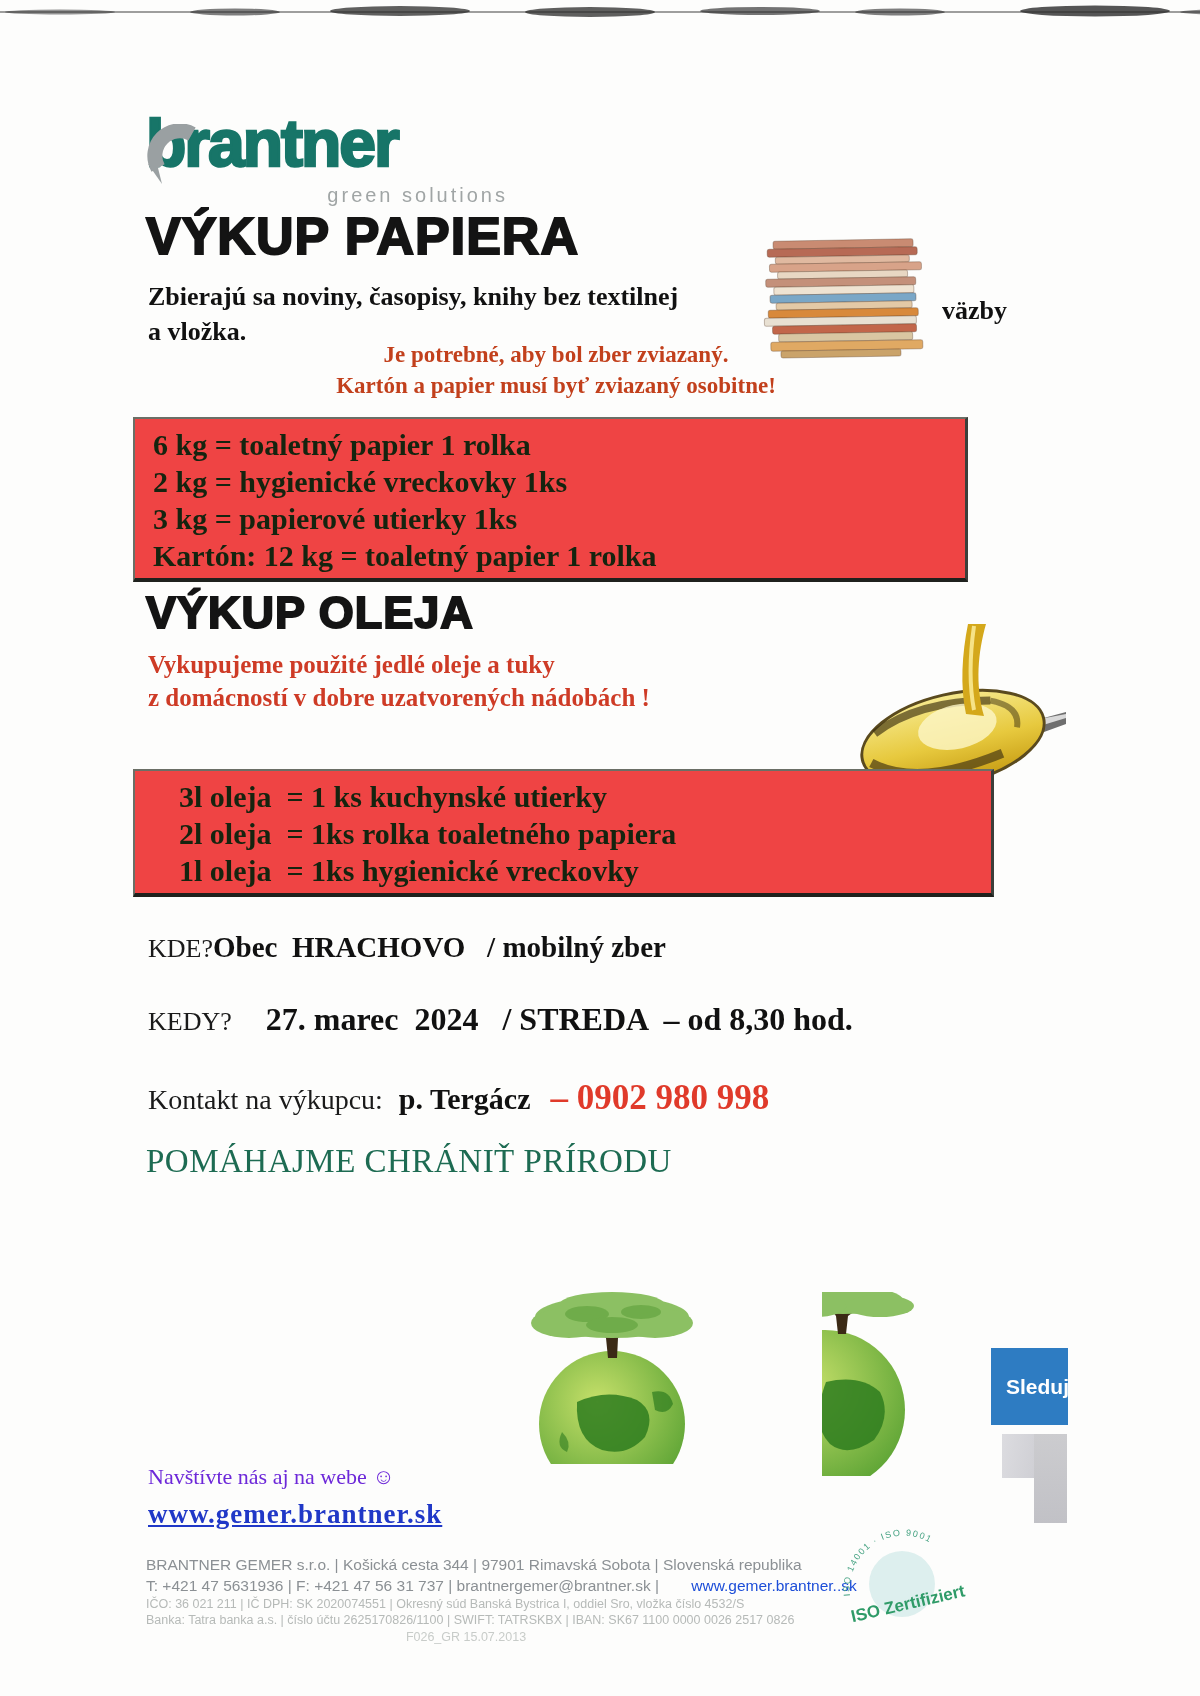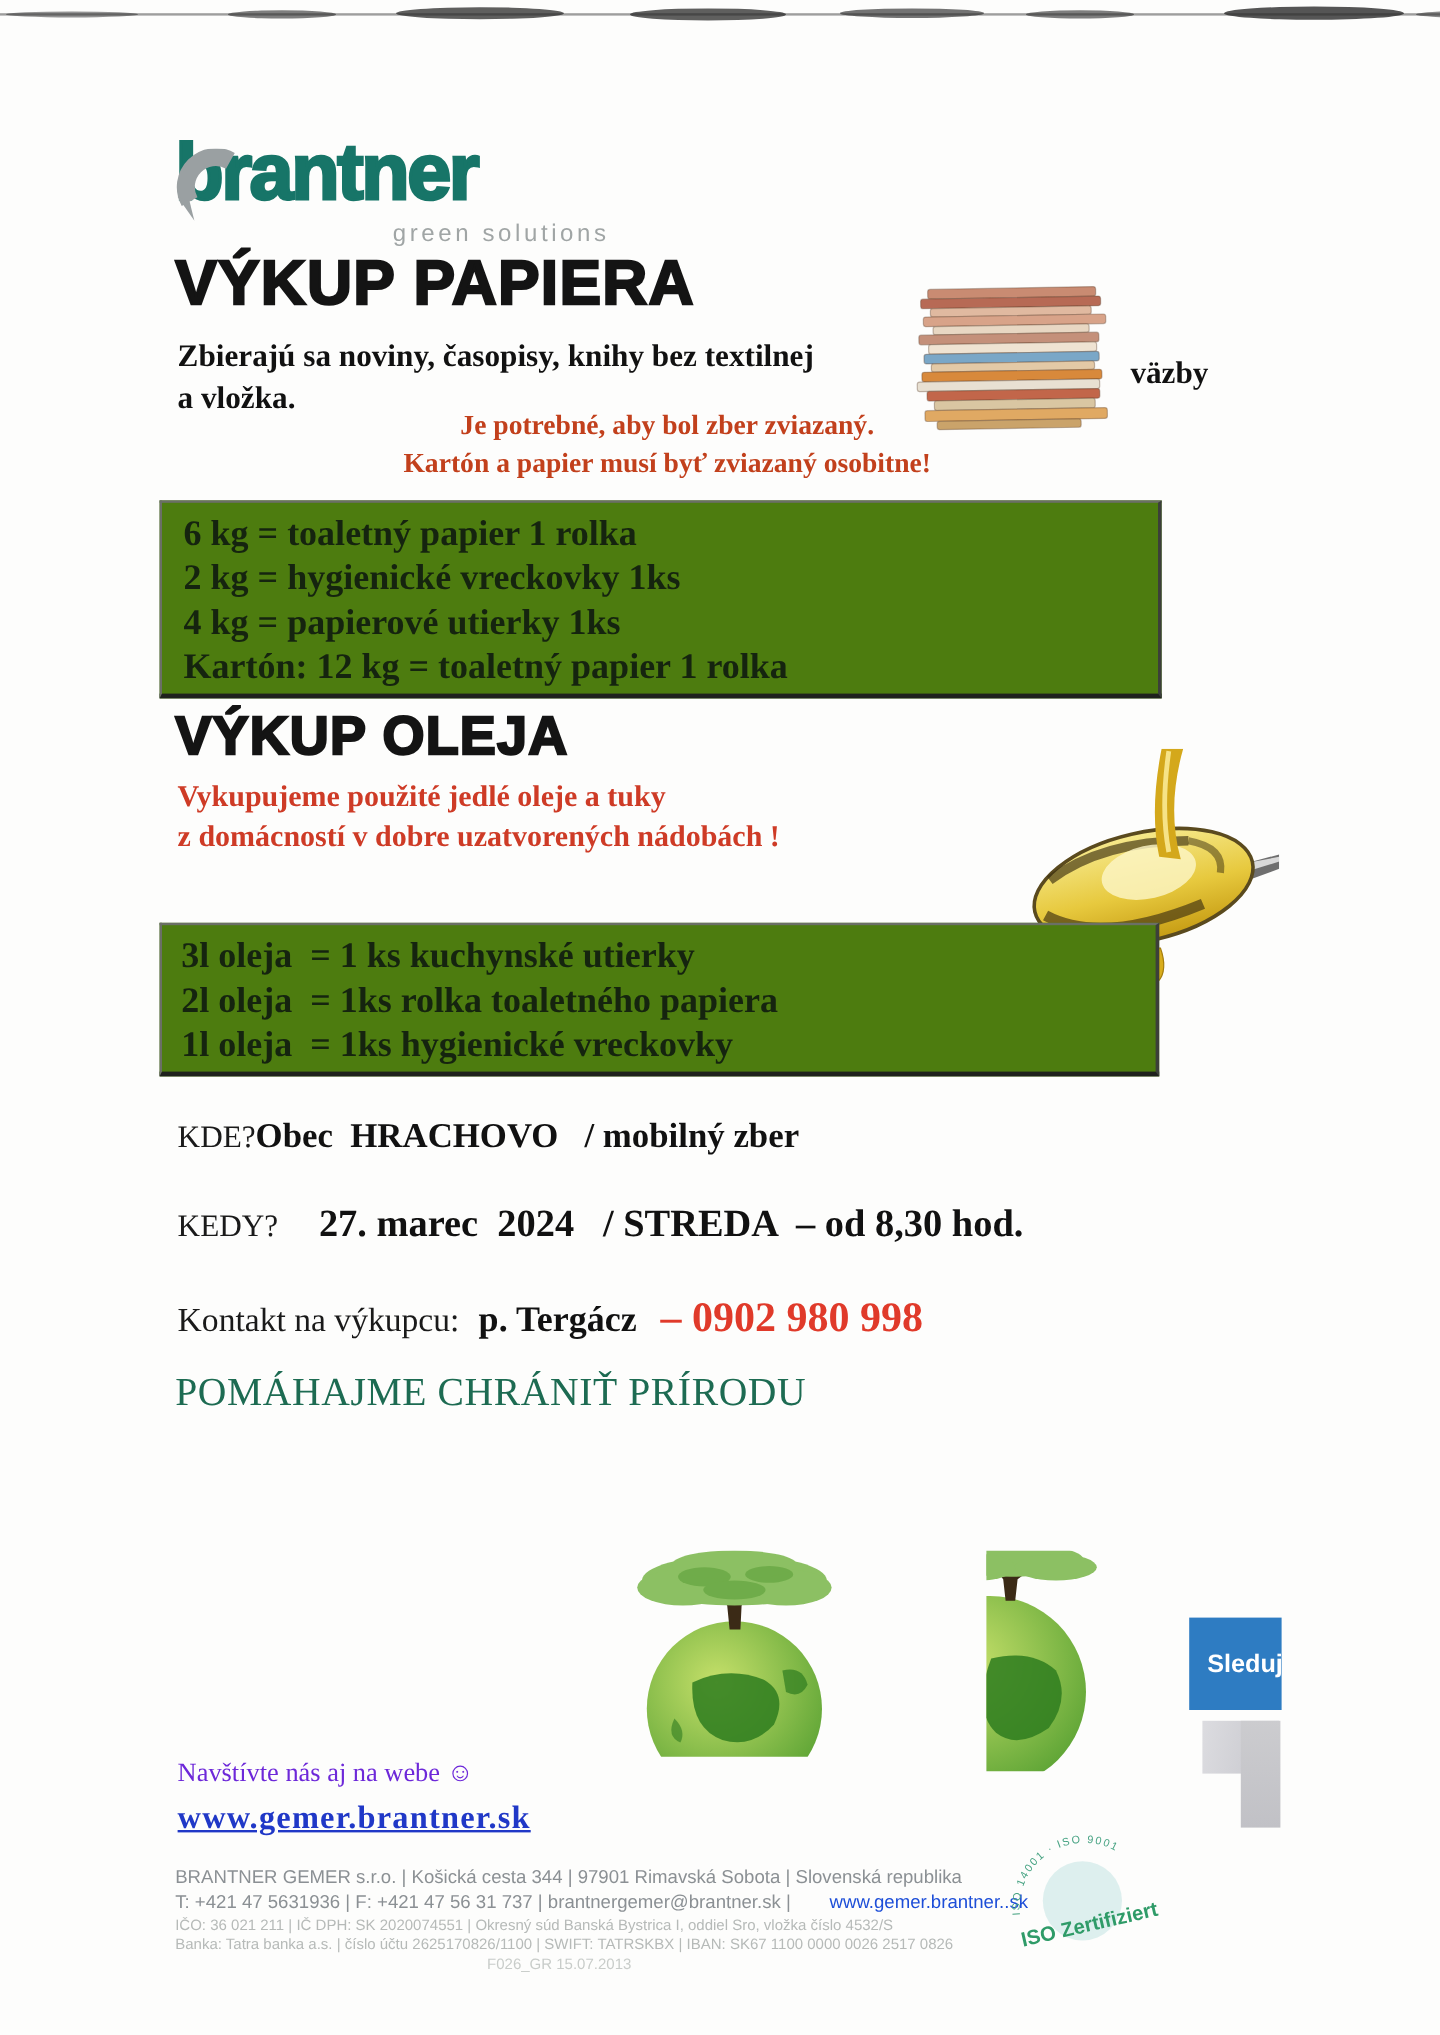--- a/index.html
+++ b/index.html
@@ -25,24 +25,24 @@
   .oil-title{left:146px;top:590px;font-size:45px;}
 
   .b26{font-size:26px;font-weight:bold;}
   .intro1{left:148px;top:282px;}
   .vazby{left:942px;top:296px;}
   .intro2{left:148px;top:317px;}
 
   .warning{left:150px;top:339px;width:812px;text-align:center;font-size:23px;font-weight:bold;
            color:#c2401c;line-height:31px;}
 
-  .greenbox{background:#4d7c0f;border:2px solid #6b6f66;border-right:3px solid #3c3f3a;
+  .greenbox{background:#ef4444;border:2px solid #6b6f66;border-right:3px solid #3c3f3a;
             border-bottom:4px solid #1f211d;color:#15240f;}
   .box1{left:133px;top:417px;width:812px;height:152px;padding:7px 0 0 18px;}
-  .box2{left:133px;top:769px;width:812px;height:115px;padding:7px 0 0 16px;}
+  .box2{left:133px;top:769px;width:812px;height:115px;padding:7px 0 0 44px;}
   .rate{font-size:30px;font-weight:bold;line-height:37px;white-space:pre;}
 
   .oil-intro{left:148px;top:648px;font-size:25px;font-weight:bold;color:#ce3b26;line-height:33px;}
 
   .row{display:flex;align-items:baseline;}
   .where-row{left:148px;top:931px;}
   .when-row{left:148px;top:1001px;}
   .contact-row{left:148px;top:1078px;}
   .lbl{font-size:26px;font-weight:normal;color:#1a1a1a;}
   .where-val{font-size:29px;font-weight:bold;white-space:pre;}
@@ -127,21 +127,21 @@
   </svg>
 
   <div class="abs warning">
     <div>Je potrebné, aby bol zber zviazaný.</div>
     <div>Kartón a papier musí byť zviazaný osobitne!</div>
   </div>
 
   <div class="abs greenbox box1">
     <div class="rate">6 kg = toaletný papier 1 rolka</div>
     <div class="rate">2 kg = hygienické vreckovky 1ks</div>
-    <div class="rate">4 kg = papierové utierky 1ks</div>
+    <div class="rate">3 kg = papierové utierky 1ks</div>
     <div class="rate">Kartón: 12 kg = toaletný papier 1 rolka</div>
   </div>
 
   <div class="abs h1 oil-title">VÝKUP OLEJA</div>
   <div class="abs oil-intro">
     <div>Vykupujeme použité jedlé oleje a tuky</div>
     <div>z domácností v dobre uzatvorených nádobách !</div>
   </div>
 
   <svg class="abs" style="left:848px;top:624px;" width="218" height="205" viewBox="0 0 218 205">

